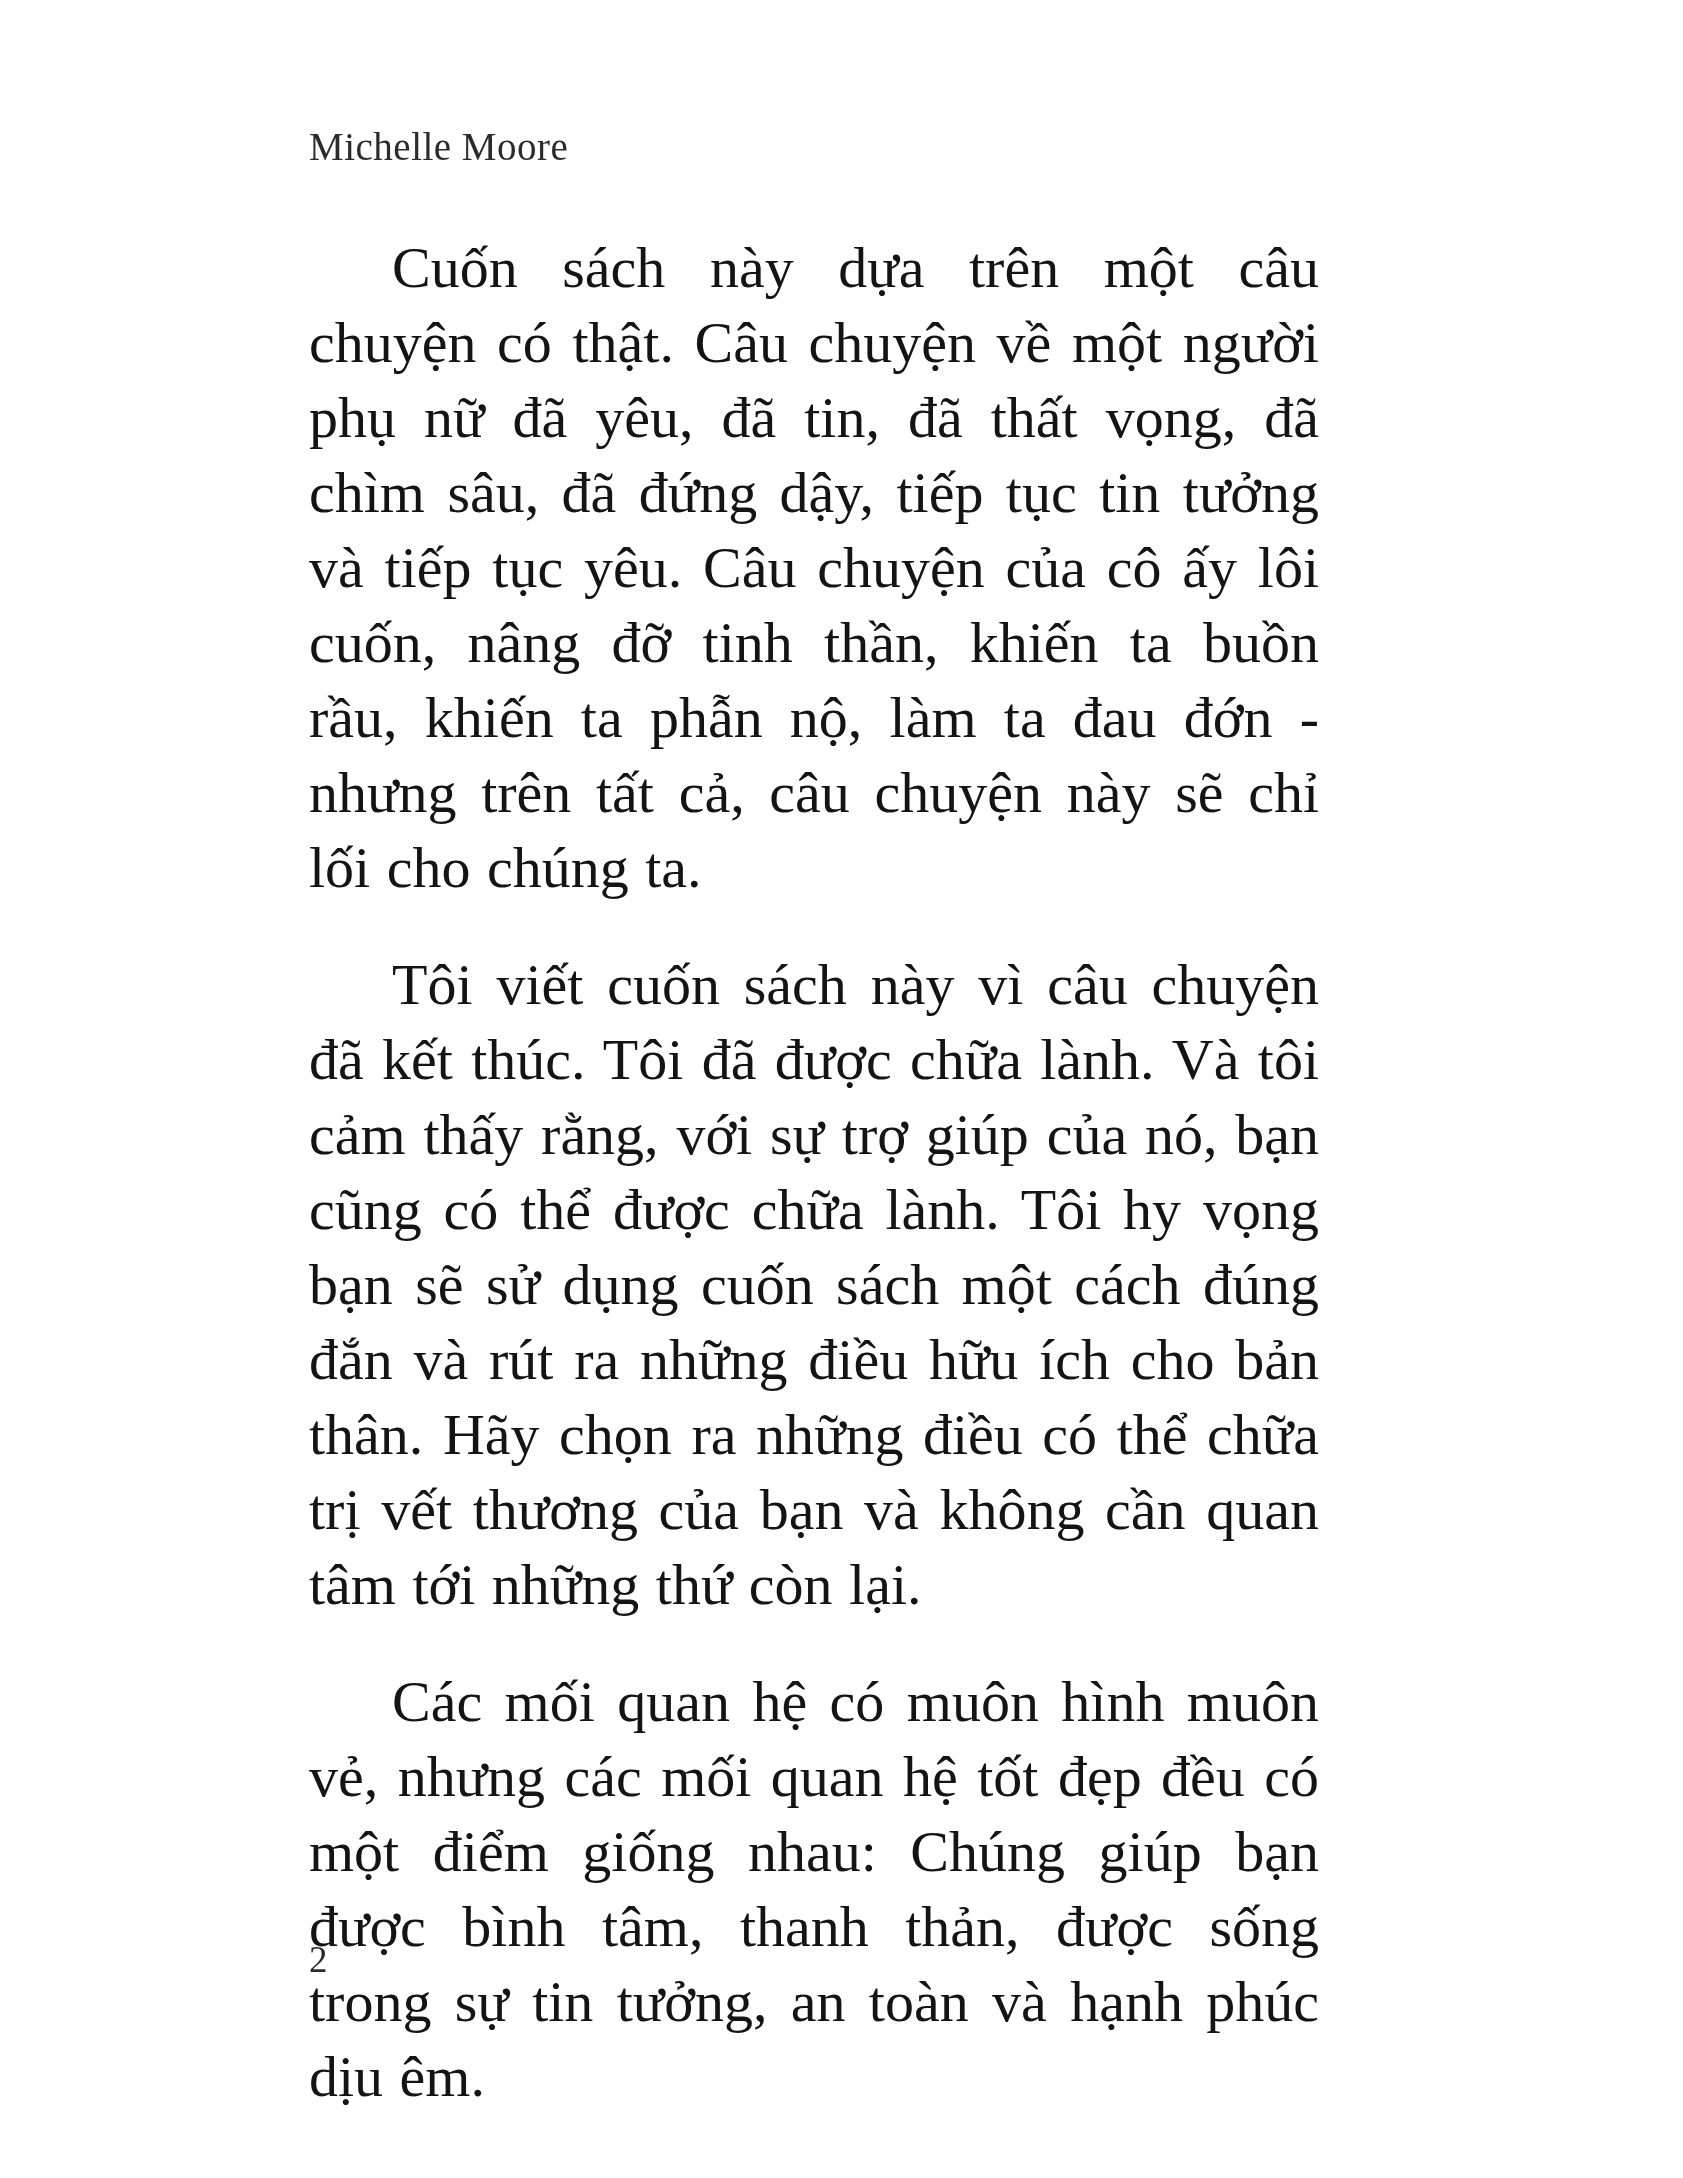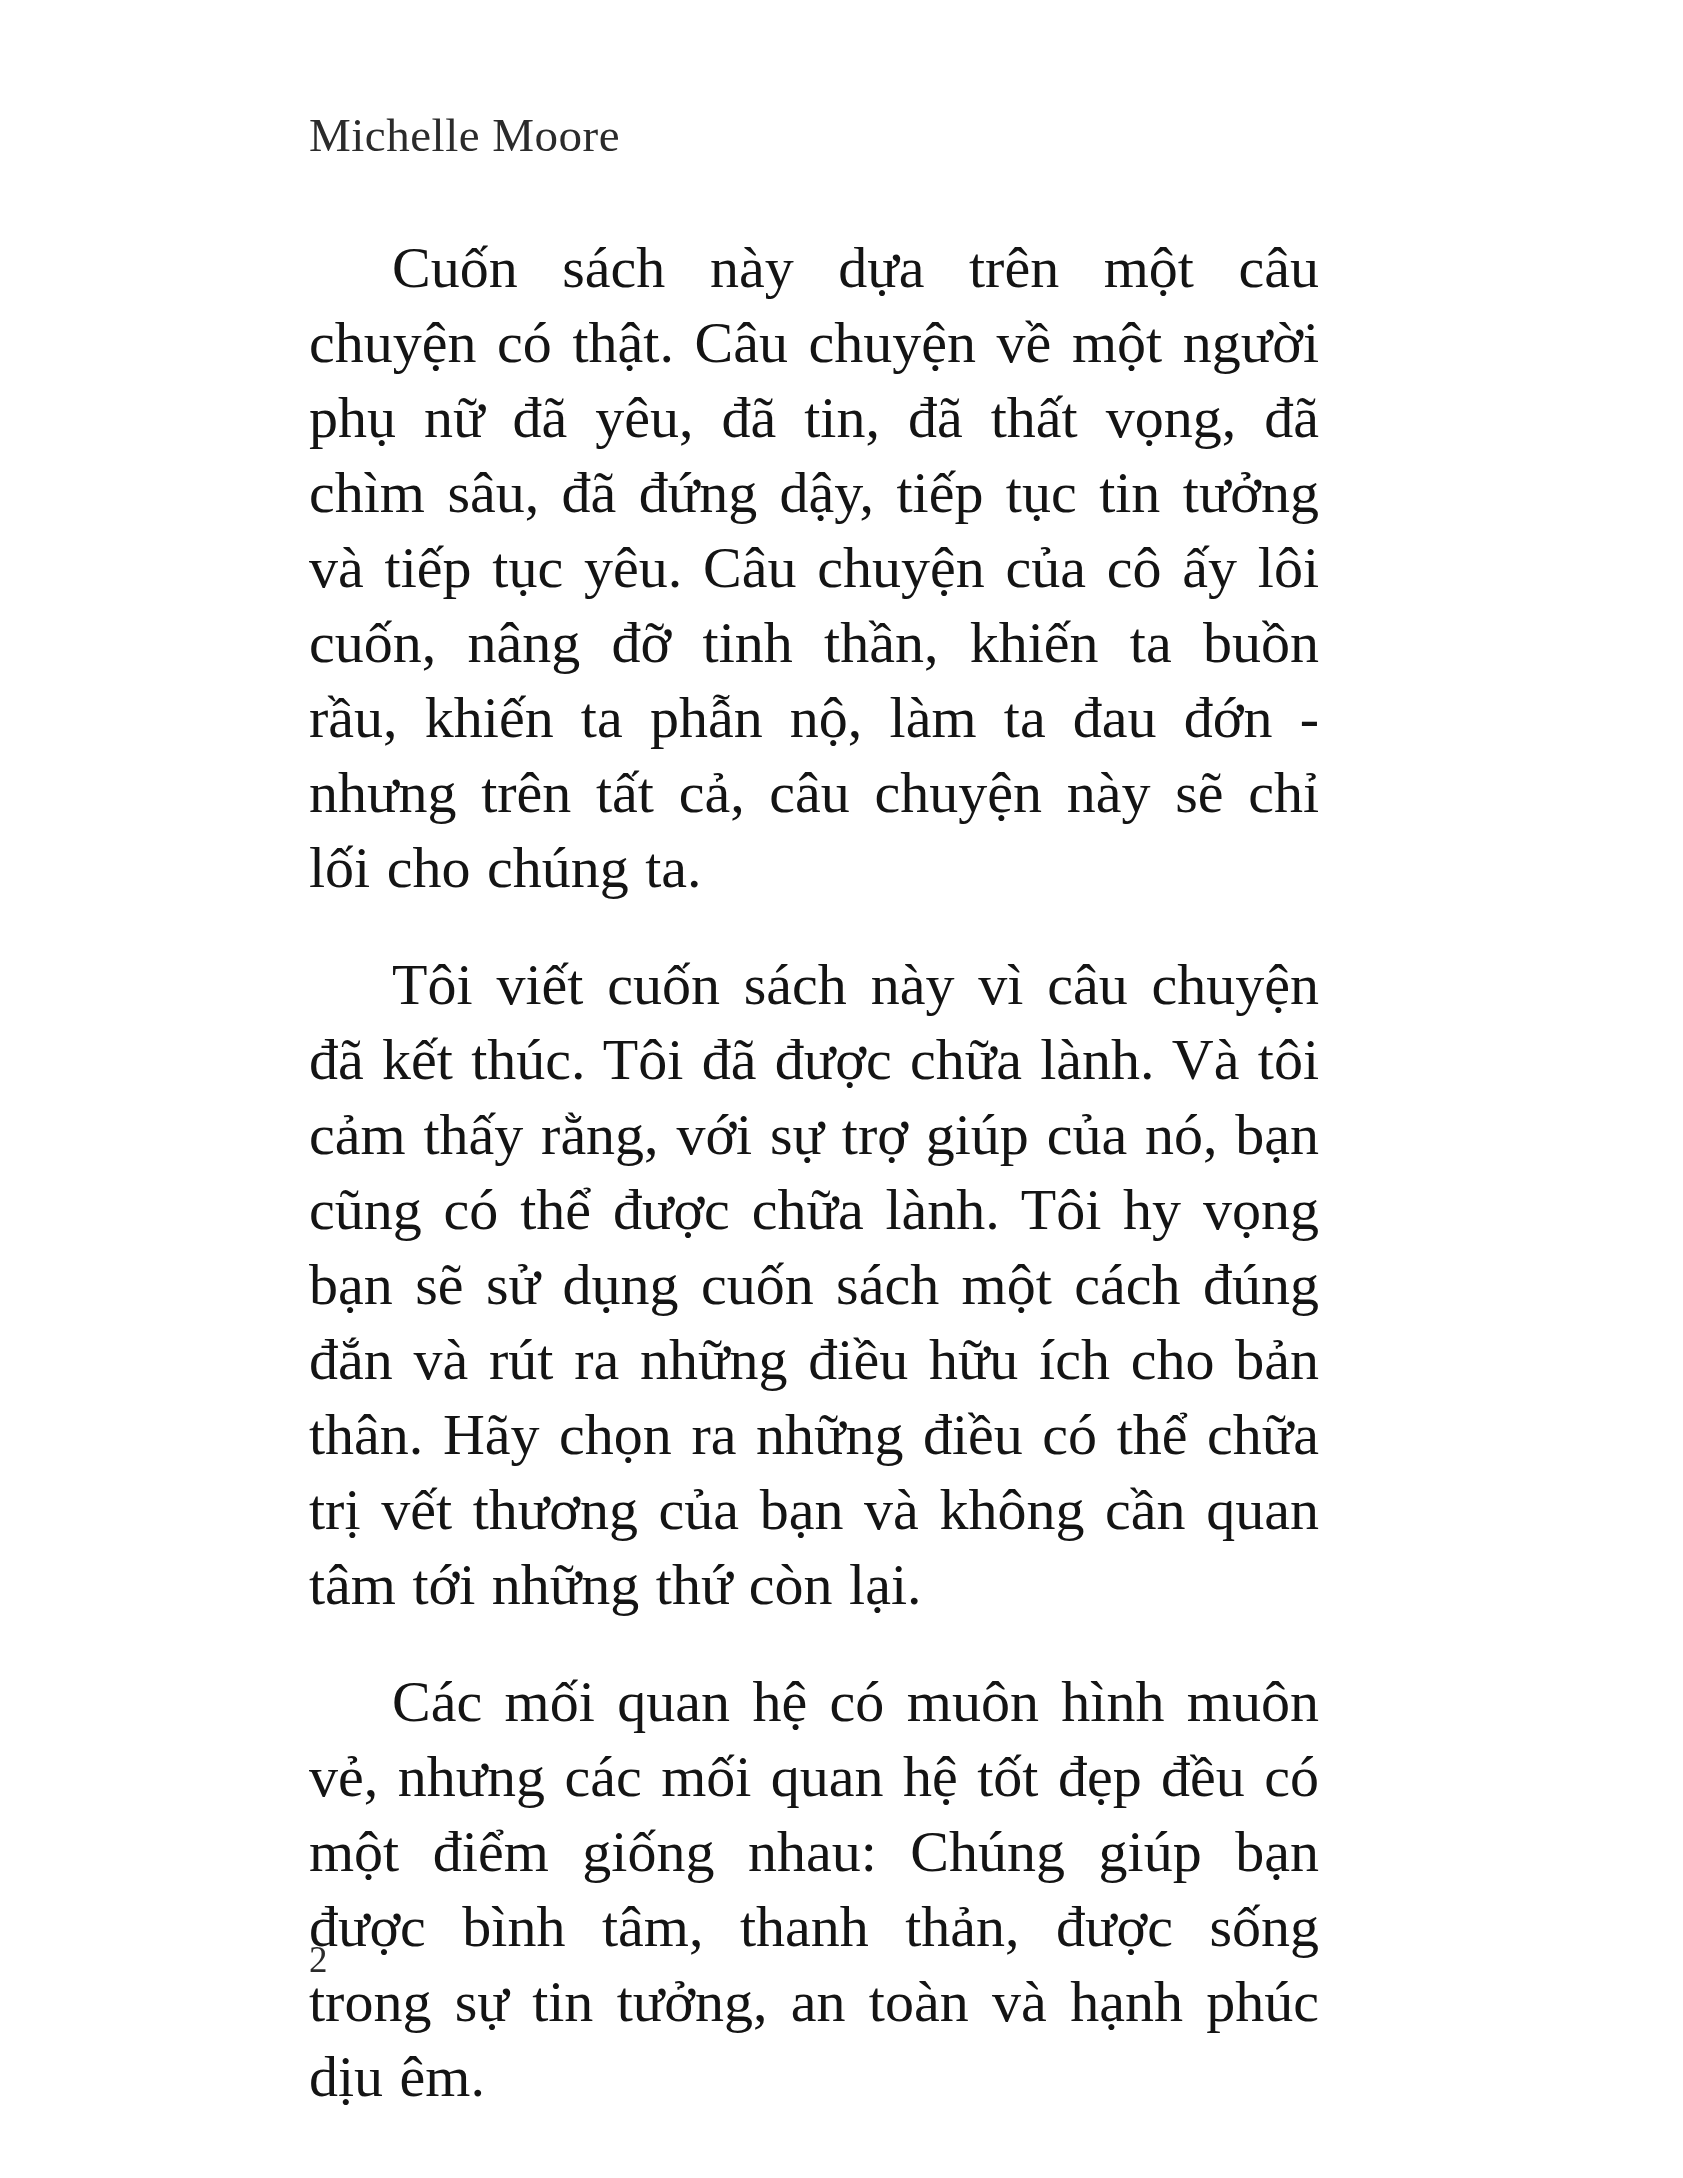--- a/index.html
+++ b/index.html
@@ -16,22 +16,22 @@
     overflow: hidden;
   }
   .page {
     position: absolute;
     inset: 0;
     background: #ffffff;
   }
   .running-header {
     position: absolute;
     left: 309px;
-    top: 107px;
-    font-size: 47px;
+    top: 124px;
+    font-size: 39px;
     line-height: 1.2;
     color: #2b2b2b;
     letter-spacing: 0.5px;
   }
   .text-block {
     position: absolute;
     left: 309px;
     top: 230px;
     width: 1010px;
     font-size: 58px;

